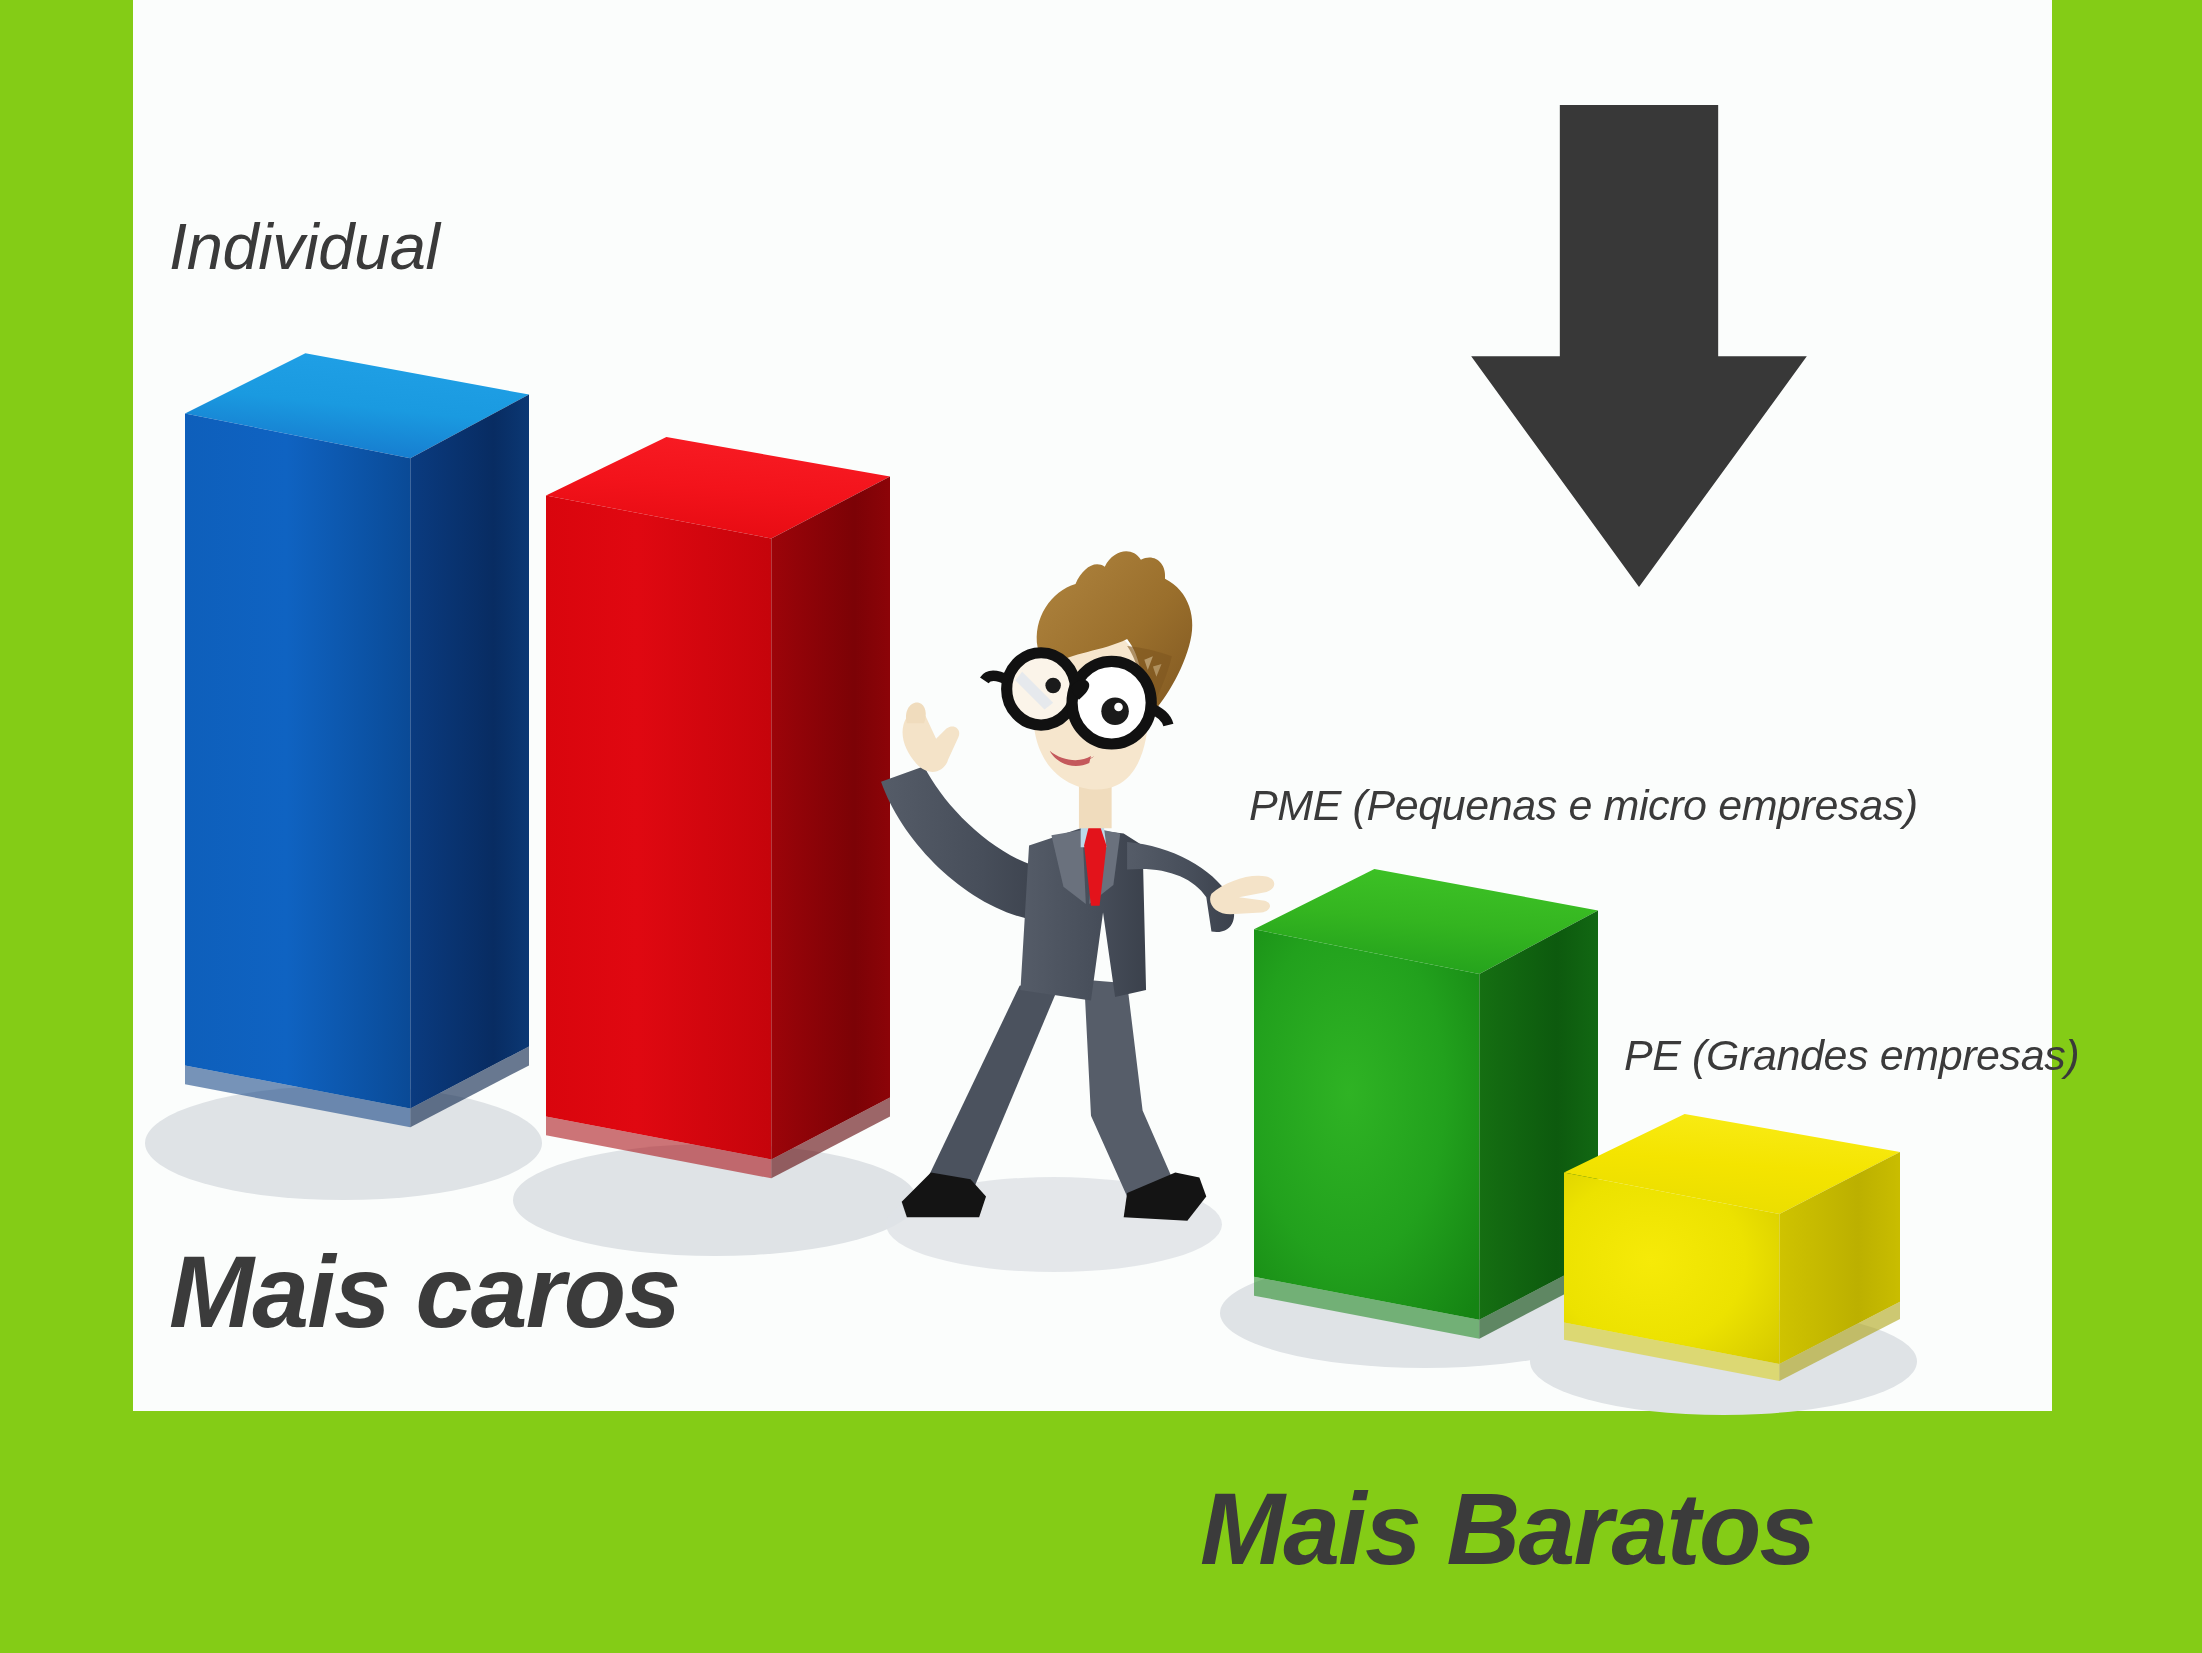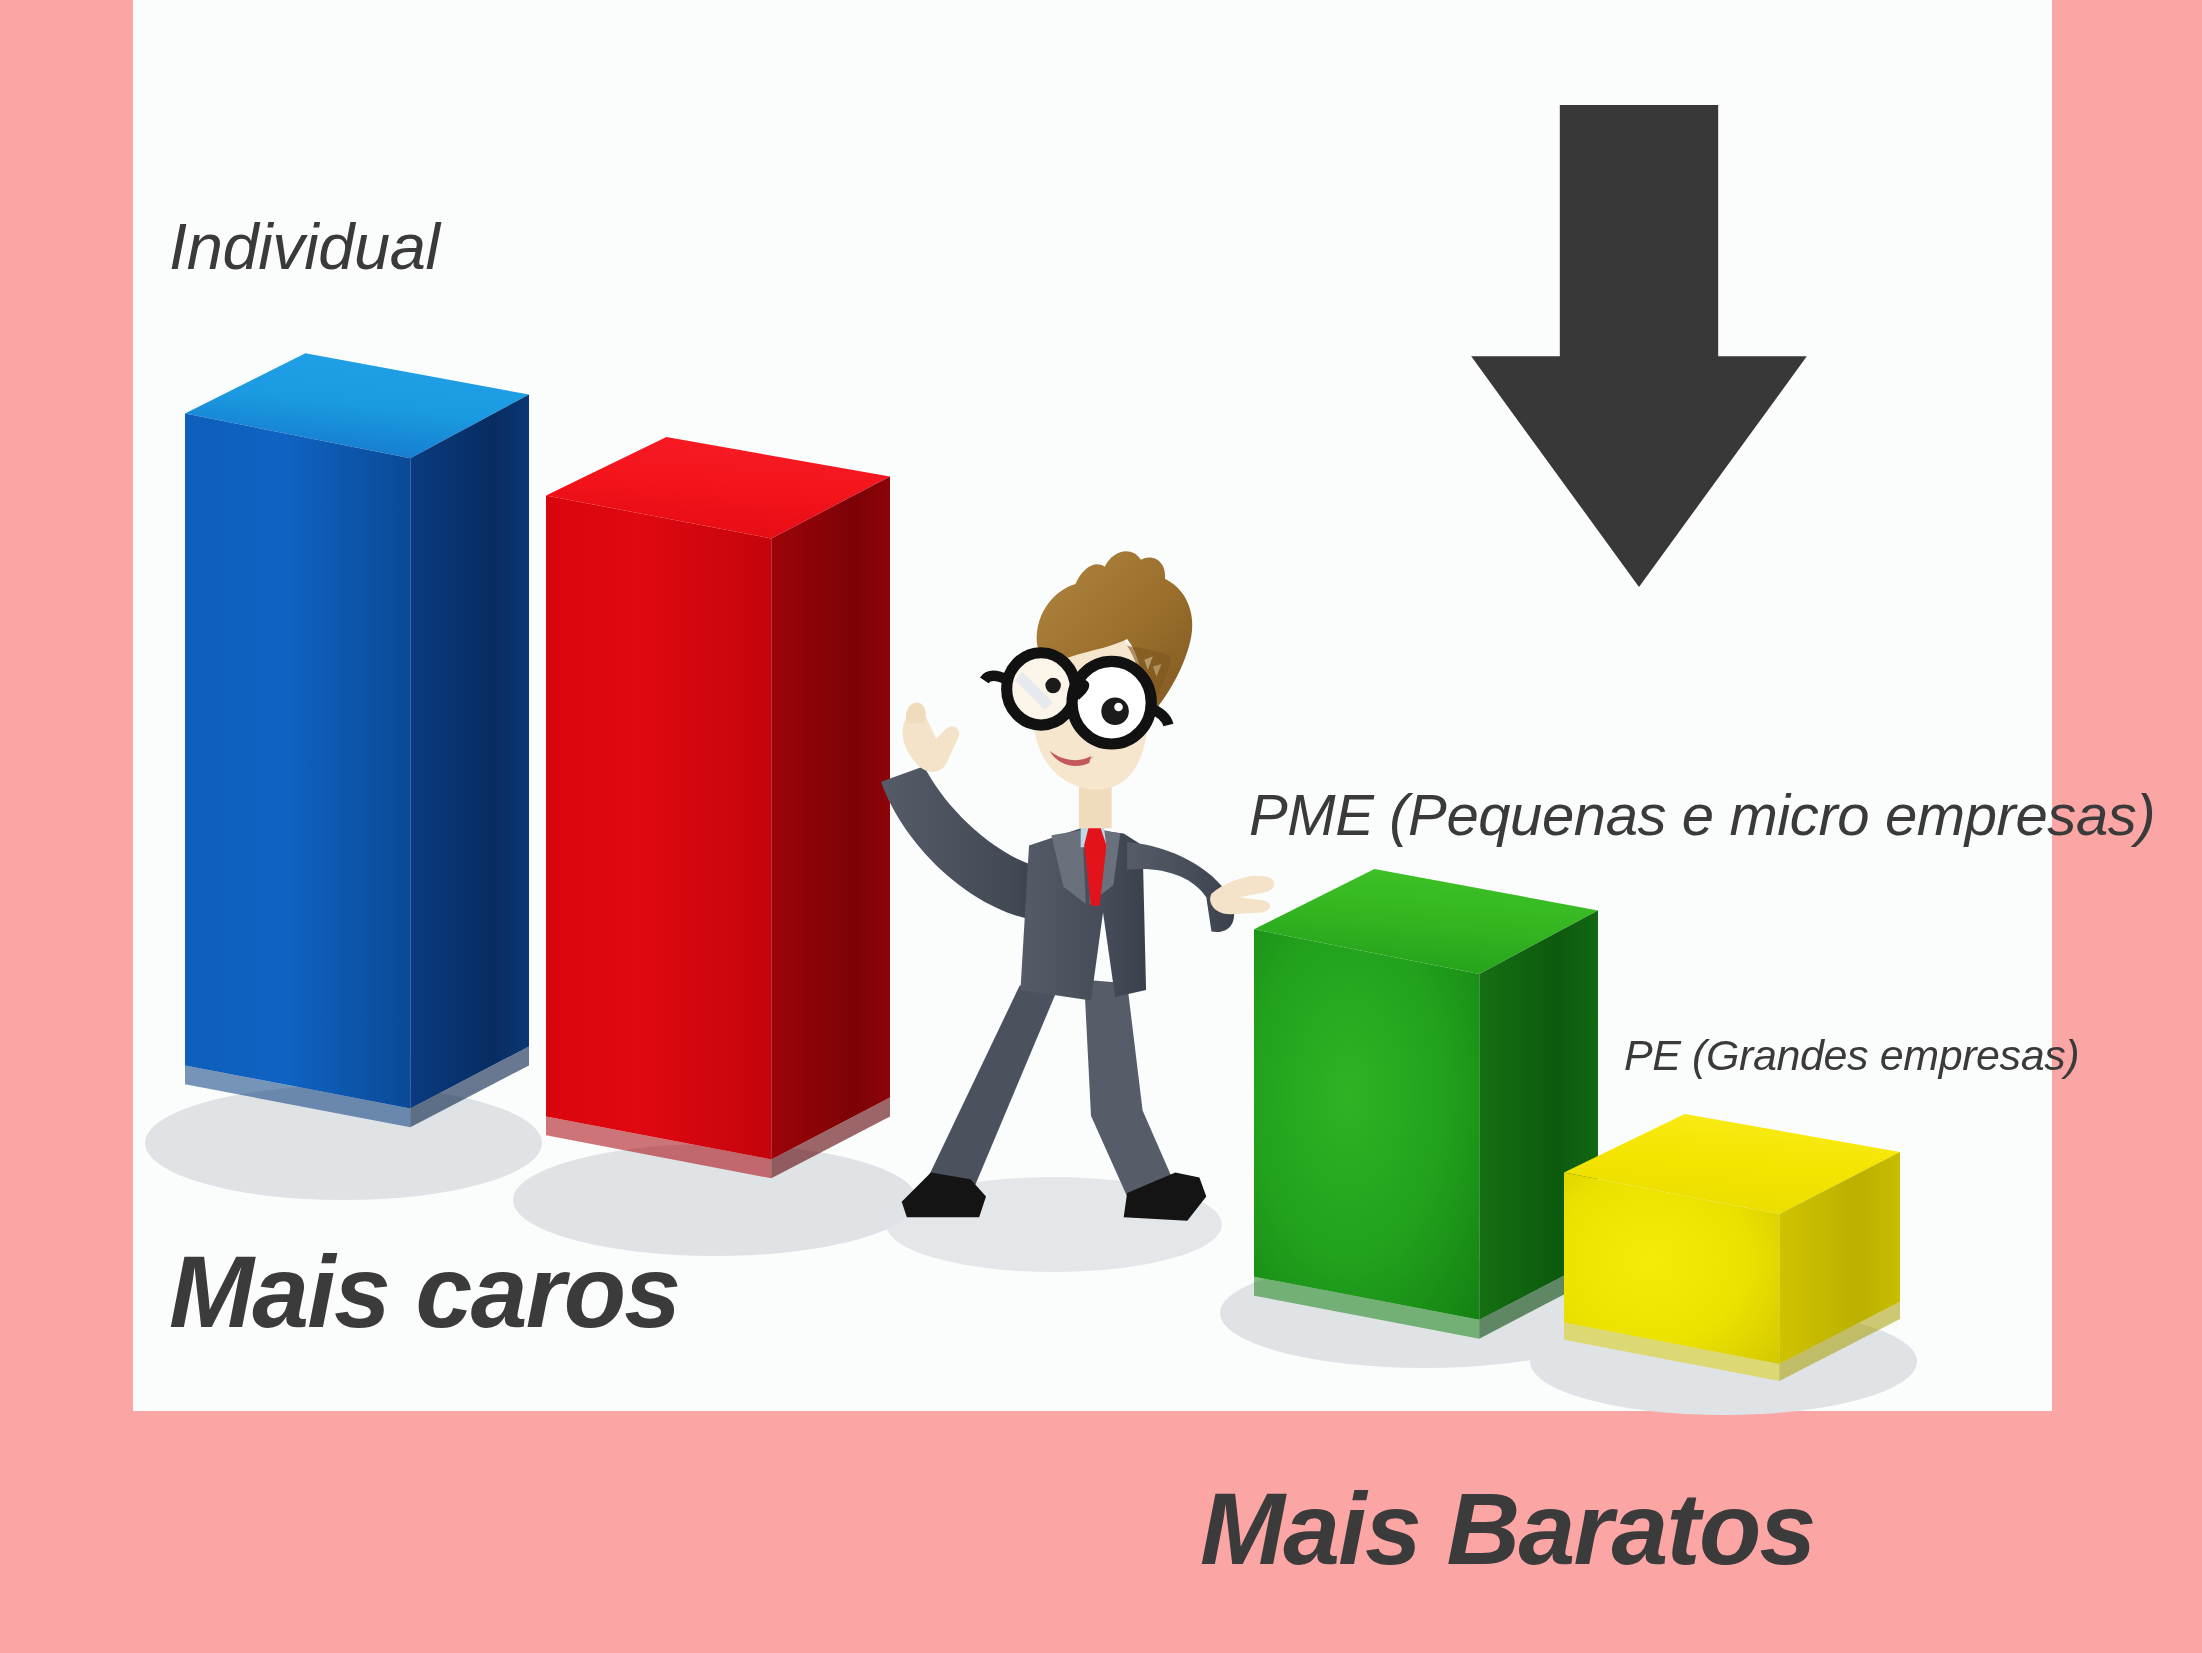--- a/index.html
+++ b/index.html
@@ -11,21 +11,21 @@
     width: 2203px;
     height: 1654px;
     font-family: "Liberation Sans", sans-serif;
     overflow: hidden;
   }
 
   #stage {
     position: relative;
     width: 2203px;
     height: 1654px;
-    background: #fca5a5;
+    background: #84cc16;
     overflow: hidden;
   }
 
   
   .panel-tint {
     position: absolute;
     left: 133px;
     top: 0px;
     width: 1919px;
     height: 1411px;
@@ -35,21 +35,21 @@
   
   .lbl {
     position: absolute;
     font-style: italic;
     color: #3a3a3a;
     white-space: nowrap;
     letter-spacing: -0.4px;
   }
   .lbl-individual { left: 169px; top: 209px; font-size: 65px; }
   .lbl-familiar   { left: 585px; top: 304px; font-size: 65px; }
-  .lbl-pme        { left: 1249px; top: 781px; font-size: 58px; }
+  .lbl-pme        { left: 1249px; top: 781px; font-size: 43px; }
   .lbl-pe         { left: 1624px; top: 991px; font-size: 43px; margin-top: 40px; }
 
   .big {
     position: absolute;
     font-style: italic;
     font-weight: bold;
     color: #3b3b3b;
     white-space: nowrap;
     letter-spacing: -1.7px;
   }

